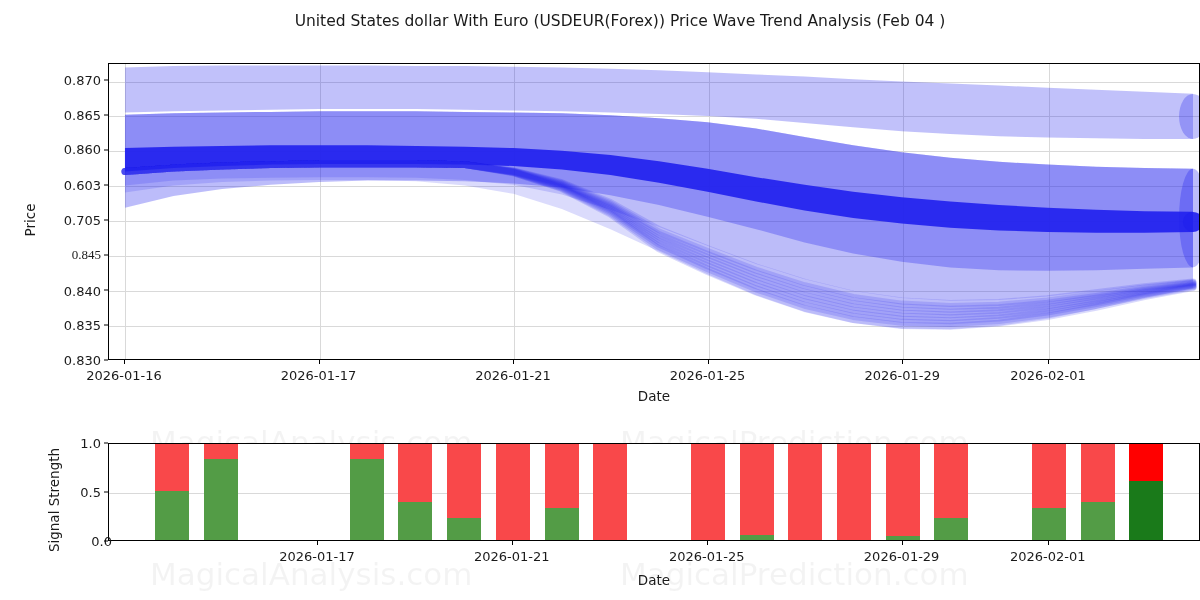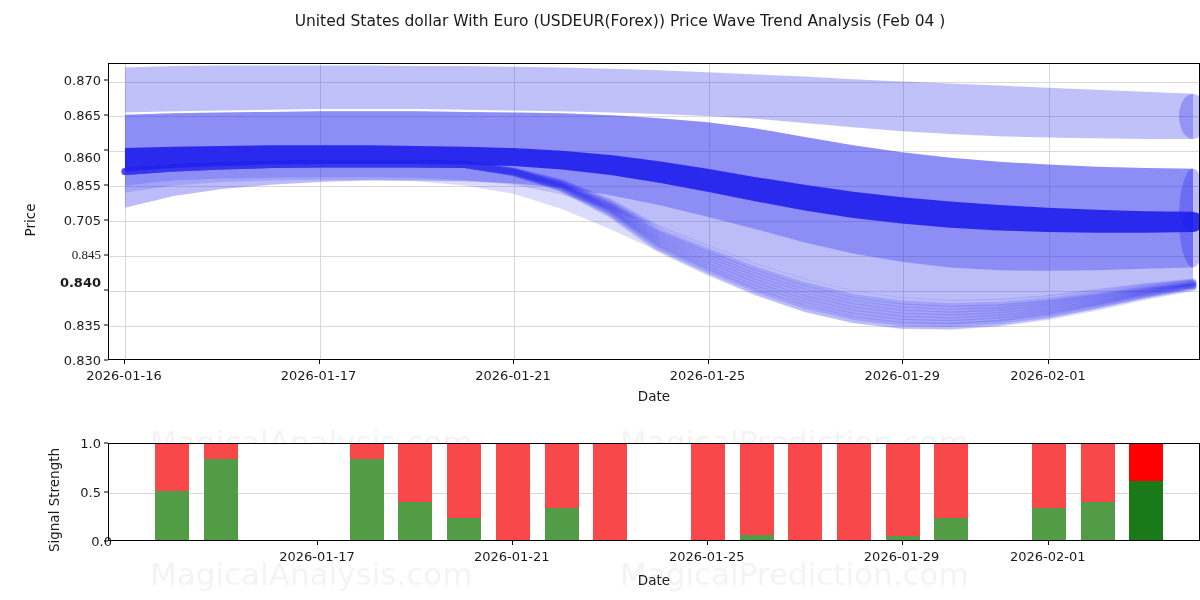--- a/index.html
+++ b/index.html
@@ -200,29 +200,29 @@
           <div class="buy" style="height: 58.8px; background: rgb(26, 122, 26);"></div>
         </div>
       </div>
   </div>
 
   <div id="decor">
       <div class="ylab" style="top: 360px; right: 1119px;">0.830</div>
       <div class="ytickmark" style="position: absolute; left: 84px; top: 360px; right: auto;"></div>
       <div class="ylab" style="top: 325.059px; right: 1119px;">0.835</div>
       <div class="ytickmark" style="position: absolute; left: 84px; top: 325.059px; right: auto;"></div>
-      <div class="ylab" style="top: 282px; right: 1119px; font-weight: bold;">0.840</div>
+      <div class="ylab" style="top: 291px; right: 1119px;">0.840</div>
       <div class="ytickmark" style="position: absolute; left: 84px; top: 290.118px; right: auto;"></div>
       <div class="ylab" style="top: 255.176px; right: 1119px; font-family: Liberation Serif, serif;">0.845</div>
       <div class="ytickmark" style="position: absolute; left: 84px; top: 255.176px; right: auto;"></div>
       <div class="ylab" style="top: 220.235px; right: 1119px;">0.705</div>
       <div class="ytickmark" style="position: absolute; left: 84px; top: 220.235px; right: auto;"></div>
-      <div class="ylab" style="top: 185.294px; right: 1119px;">0.855</div>
+      <div class="ylab" style="top: 185.294px; right: 1119px;">0.603</div>
       <div class="ytickmark" style="position: absolute; left: 84px; top: 185.294px; right: auto;"></div>
-      <div class="ylab" style="top: 157px; right: 1119px;">0.860</div>
+      <div class="ylab" style="top: 149px; right: 1119px;">0.860</div>
       <div class="ytickmark" style="position: absolute; left: 84px; top: 150.353px; right: auto;"></div>
       <div class="ylab" style="top: 115.412px; right: 1119px;">0.865</div>
       <div class="ytickmark" style="position: absolute; left: 84px; top: 115.412px; right: auto;"></div>
       <div class="ylab" style="top: 80.4706px; right: 1119px;">0.870</div>
       <div class="ytickmark" style="position: absolute; left: 84px; top: 80.4706px; right: auto;"></div>
       <div class="xlab" style="left: 104px; top: 368px;">2026-01-16</div>
       <div class="xtickmark" style="left: 104px; top: 360px;"></div>
       <div class="xlab" style="left: 298.545px; top: 368px;">2026-01-17</div>
       <div class="xtickmark" style="left: 298.545px; top: 360px;"></div>
       <div class="xlab" style="left: 493.091px; top: 368px;">2026-01-21</div>

